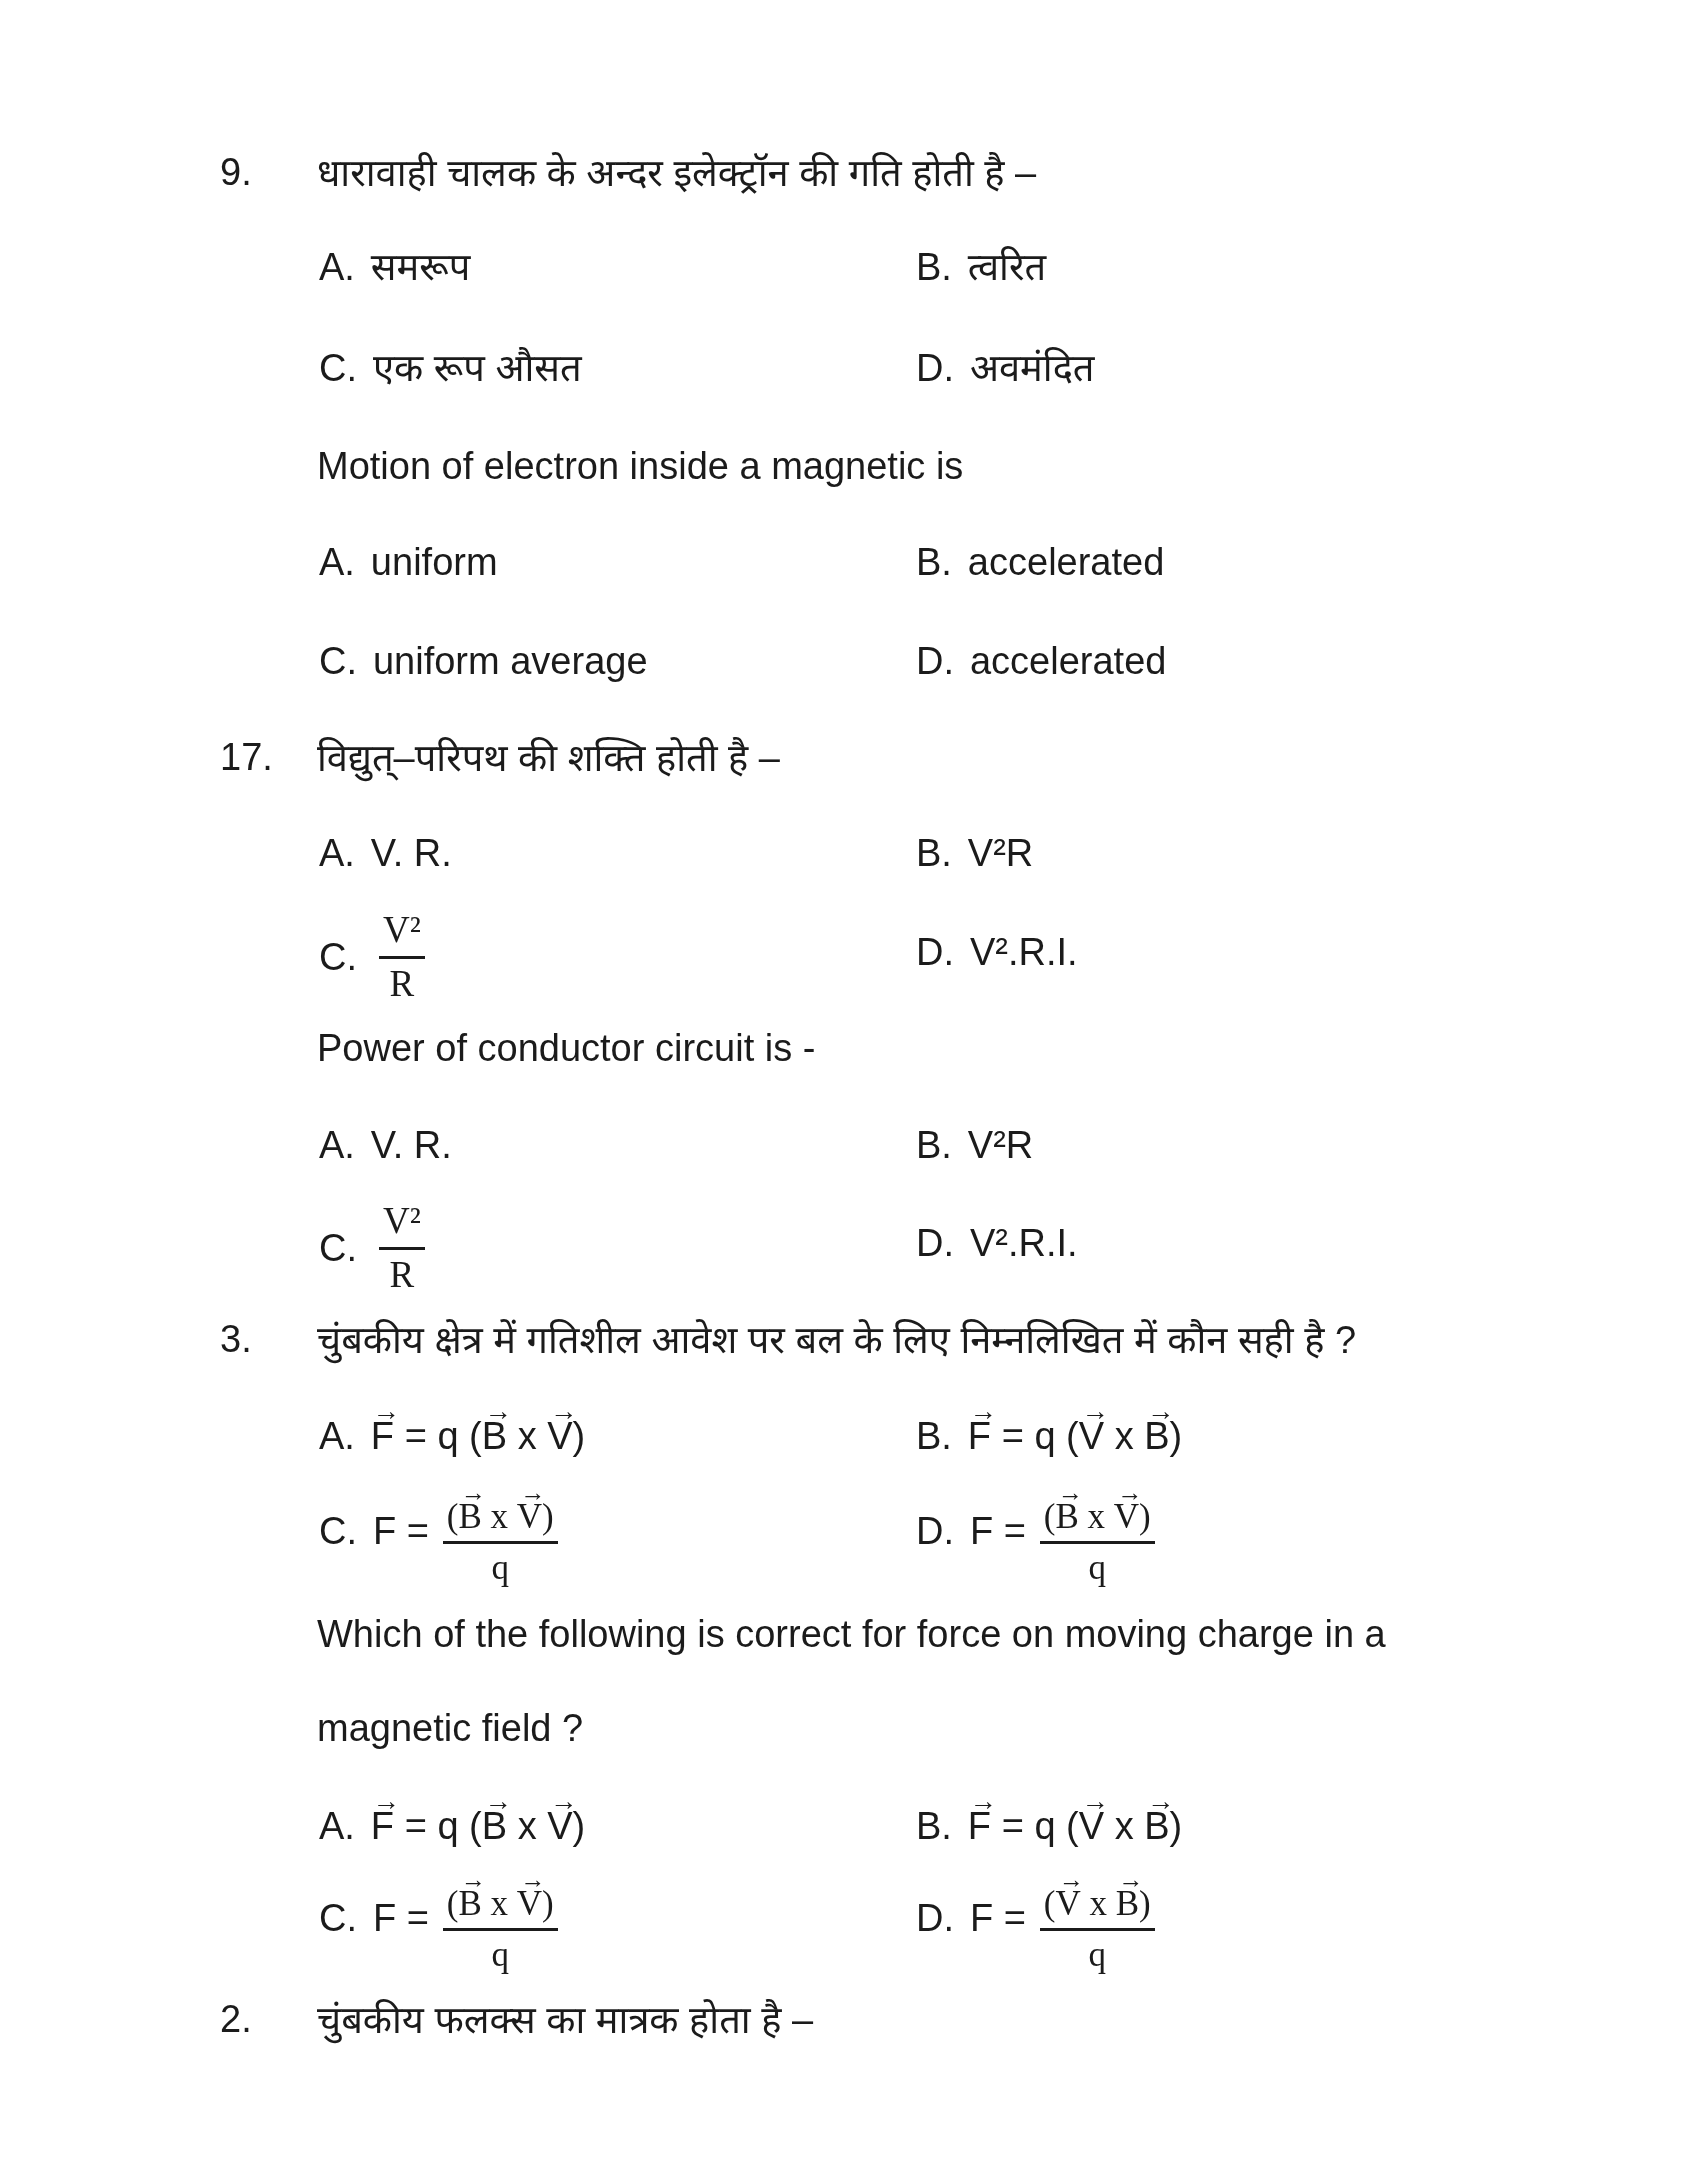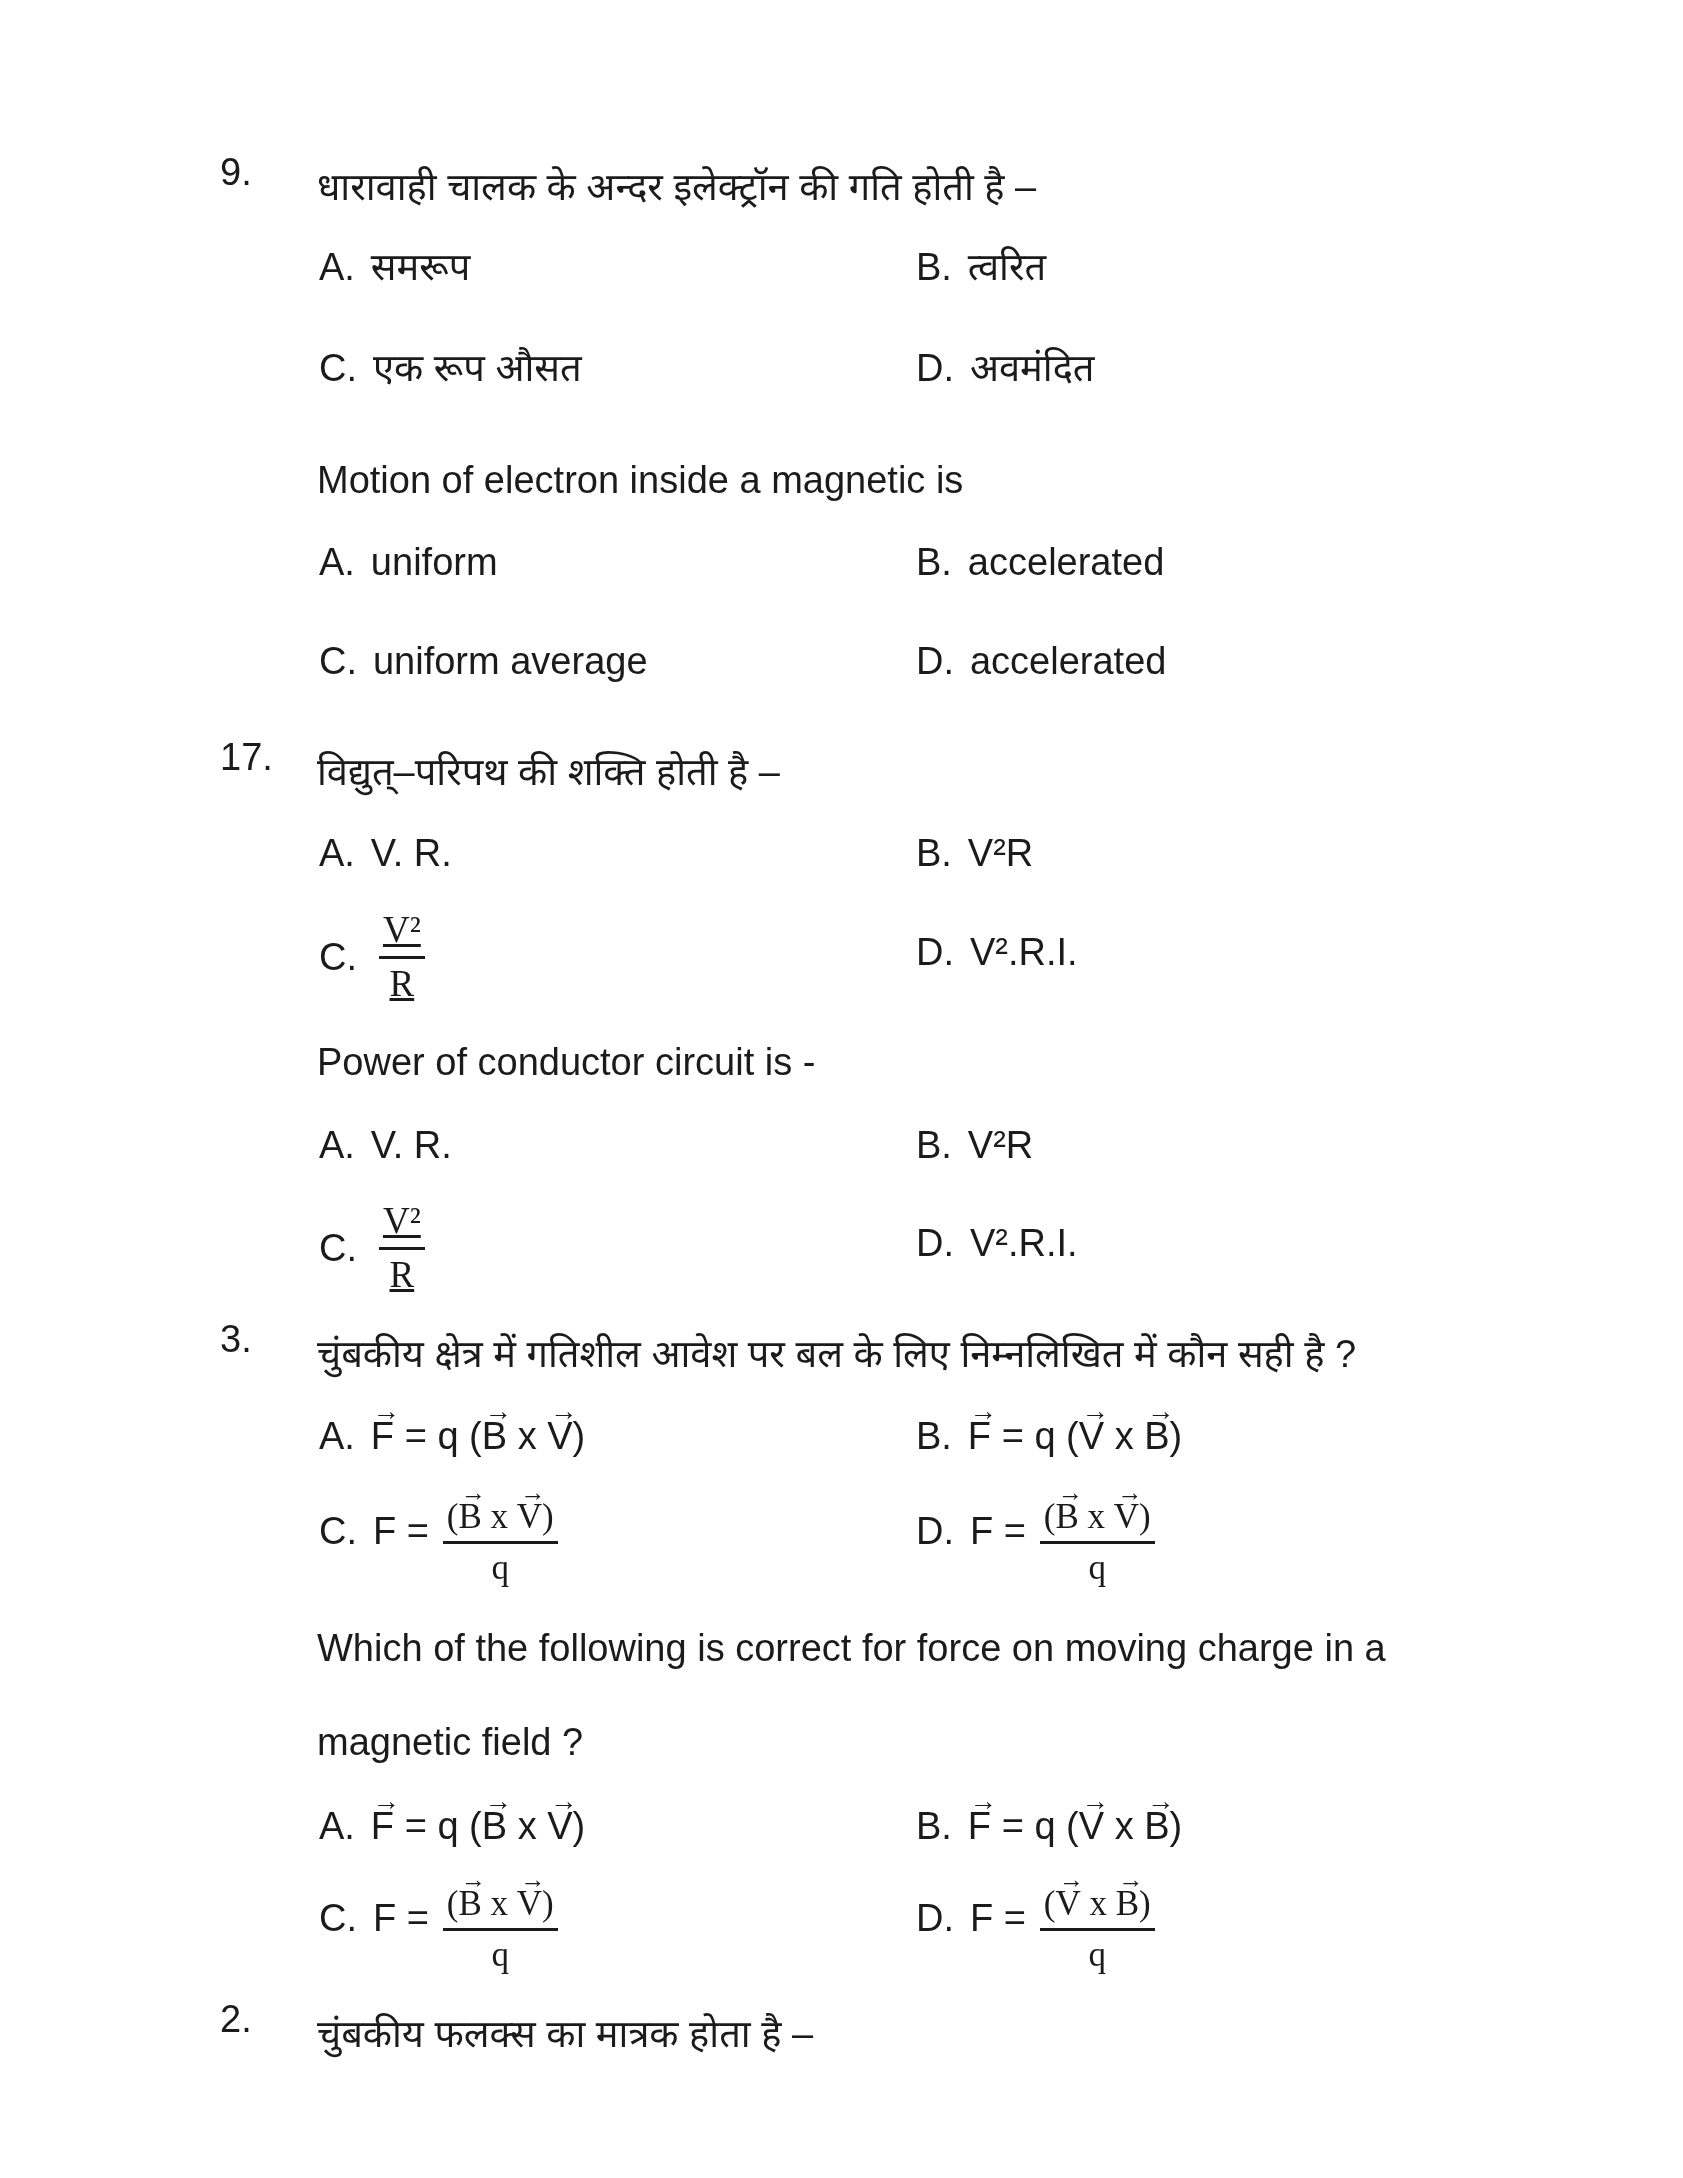--- a/index.html
+++ b/index.html
@@ -11,32 +11,32 @@
     margin: 0 auto;
     background: #ffffff;
     color: #1b1b1b;
     font-family: "Liberation Sans", "DejaVu Sans", sans-serif;
     font-size: 38px;
     line-height: 1.25;
     overflow: hidden;
   }
   .row { position: absolute; left: 0; width: 1683px; white-space: nowrap; }
   .qnum  { position: absolute; left: 220px; top: 0; }
-  .qtext { position: absolute; left: 317px; top: 15px; }
+  .qtext { position: absolute; left: 317px; top: 1px; }
   .optA  { position: absolute; left: 319px; top: 0; white-space: nowrap; }
   .optB  { position: absolute; left: 916px; top: 0; white-space: nowrap; }
   .olab  { margin-right: 0.42em; }
   .fracrow .optA, .fracrow .optB { display: inline-flex; align-items: center; }
   .vpad  { margin-top: 22px; }
 
   
   .frac { display: inline-flex; flex-direction: column; align-items: center; margin-left: 0.15em; }
   .frac .num { display: inline-block; border-bottom: 3px solid #1b1b1b; padding: 0 0.12em 3px; }
   .frac .den { padding-top: 2px; }
-  .serif { font-family: "Liberation Serif", "DejaVu Serif", serif; font-size: 37px; text-decoration: underline; }
+  .serif { font-family: "Liberation Serif", "DejaVu Serif", serif; font-size: 37px; }
   .vfrac { font-family: "Liberation Serif", "DejaVu Serif", serif; font-size: 35px; }
   .vfrac .num { padding-top: 0.62em; }
   .flhs { margin-right: 0.22em; }
 
   
   .vec { position: relative; display: inline-block; }
   .vec .arr {
     position: absolute;
     left: -0.05em; right: -0.32em; top: -0.60em;
     font-size: 0.72em; line-height: 1; text-align: center;

